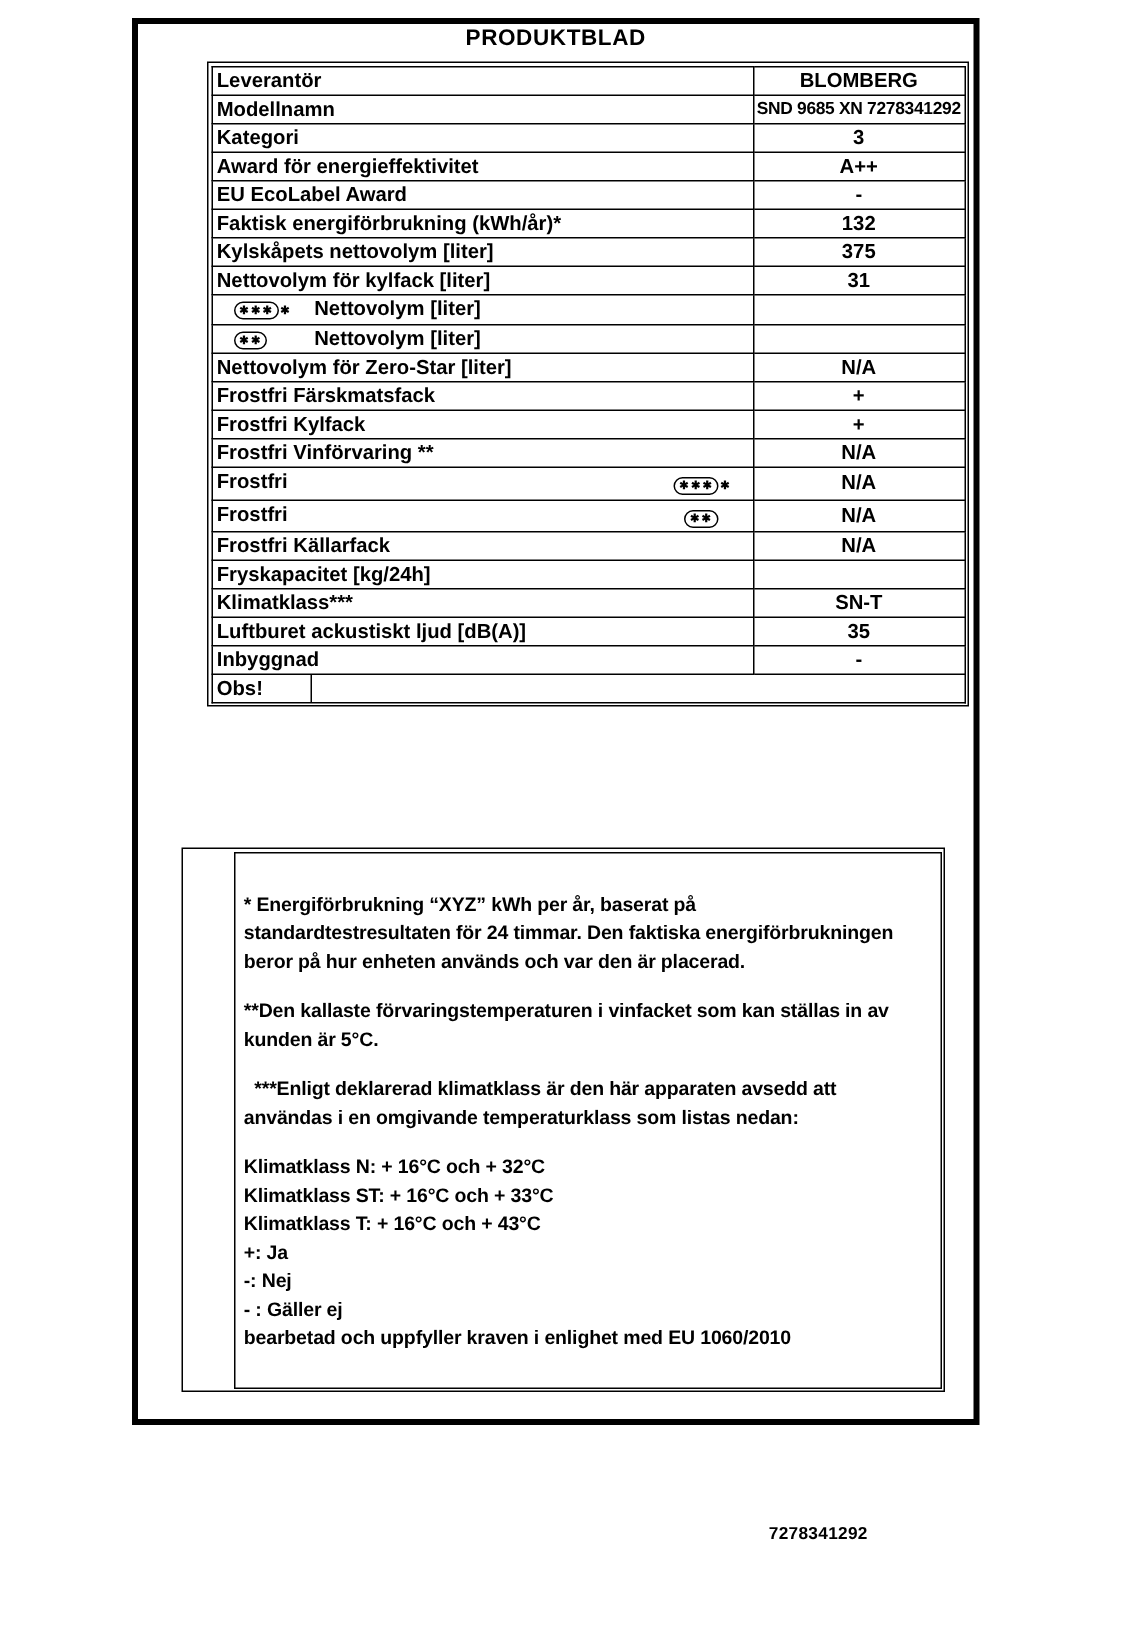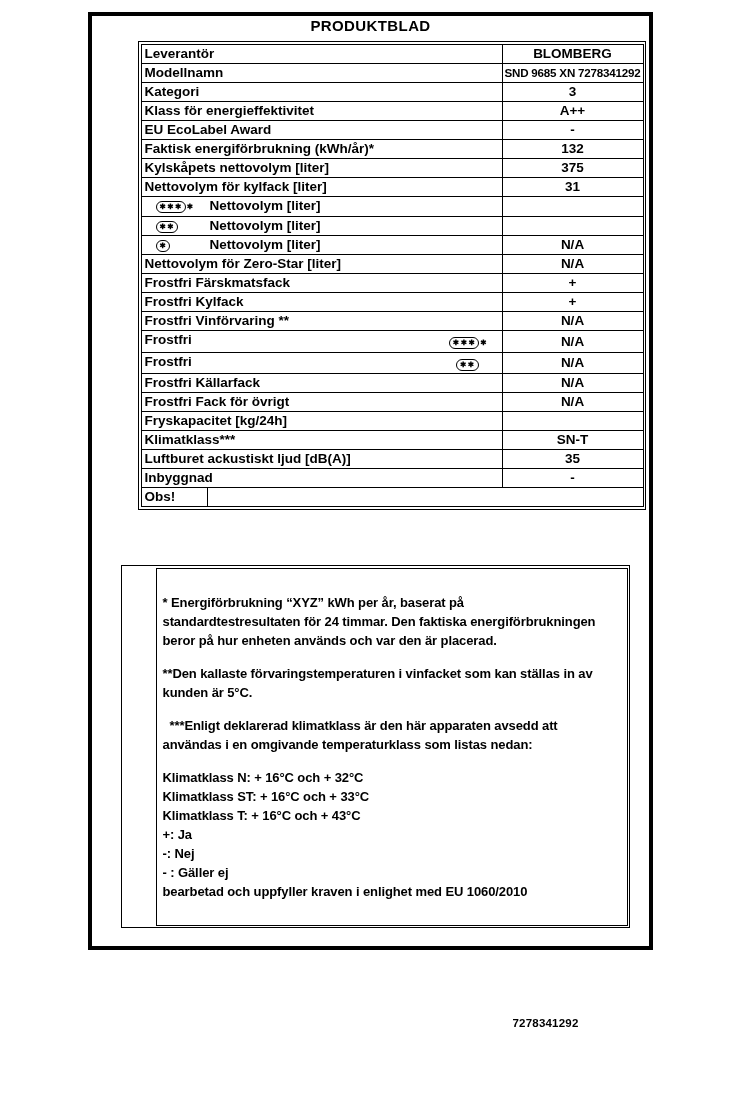--- a/index.html
+++ b/index.html
@@ -80,21 +80,21 @@
       </tr>
       <tr>
         <td class="lbl">Modellnamn</td>
         <td class="val model">SND 9685 XN 7278341292</td>
       </tr>
       <tr>
         <td class="lbl">Kategori</td>
         <td class="val">3</td>
       </tr>
       <tr>
-        <td class="lbl">Klass för energieffektivitet</td>
+        <td class="lbl">Award för energieffektivitet</td>
         <td class="val">A++</td>
       </tr>
       <tr>
         <td class="lbl">EU EcoLabel Award</td>
         <td class="val">-</td>
       </tr>
       <tr>
         <td class="lbl">Faktisk energiförbrukning (kWh/år)*</td>
         <td class="val">132</td>
       </tr>
@@ -112,26 +112,20 @@
         </td>
         <td class="val"></td>
       </tr>
       <tr>
         <td class="lbl sub">
           <span class="star-wrap"><span class="star-box">✱✱</span></span><span class="sub-text">Nettovolym [liter]</span>
         </td>
         <td class="val"></td>
       </tr>
       <tr>
-        <td class="lbl sub">
-          <span class="star-wrap"><span class="star-box">✱</span></span><span class="sub-text">Nettovolym [liter]</span>
-        </td>
-        <td class="val">N/A</td>
-      </tr>
-      <tr>
         <td class="lbl">Nettovolym för Zero-Star [liter]</td>
         <td class="val">N/A</td>
       </tr>
       <tr>
         <td class="lbl">Frostfri Färskmatsfack</td>
         <td class="val">+</td>
       </tr>
       <tr>
         <td class="lbl">Frostfri Kylfack</td>
         <td class="val">+</td>
@@ -147,24 +141,20 @@
         <td class="val">N/A</td>
       </tr>
       <tr>
         <td class="lbl split">
           <span class="star-wrap" style="margin-right:20px"><span class="star-box">✱✱</span></span><span>Frostfri</span>
         </td>
         <td class="val">N/A</td>
       </tr>
       <tr>
         <td class="lbl">Frostfri Källarfack</td>
-        <td class="val">N/A</td>
-      </tr>
-      <tr>
-        <td class="lbl">Frostfri Fack för övrigt</td>
         <td class="val">N/A</td>
       </tr>
       <tr>
         <td class="lbl">Fryskapacitet [kg/24h]</td>
         <td class="val"></td>
       </tr>
       <tr>
         <td class="lbl">Klimatklass***</td>
         <td class="val">SN-T</td>
       </tr>

